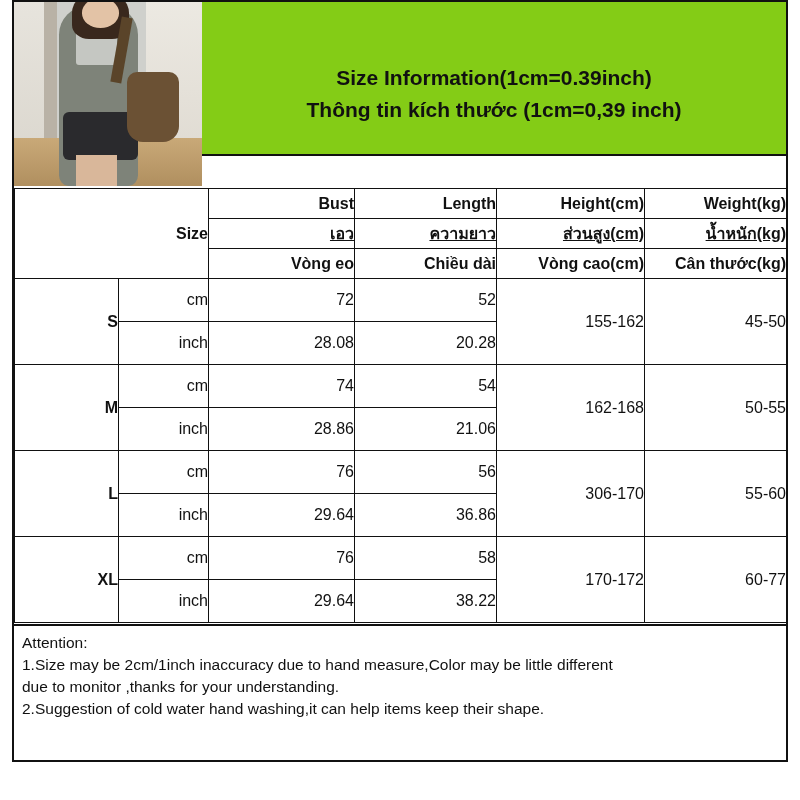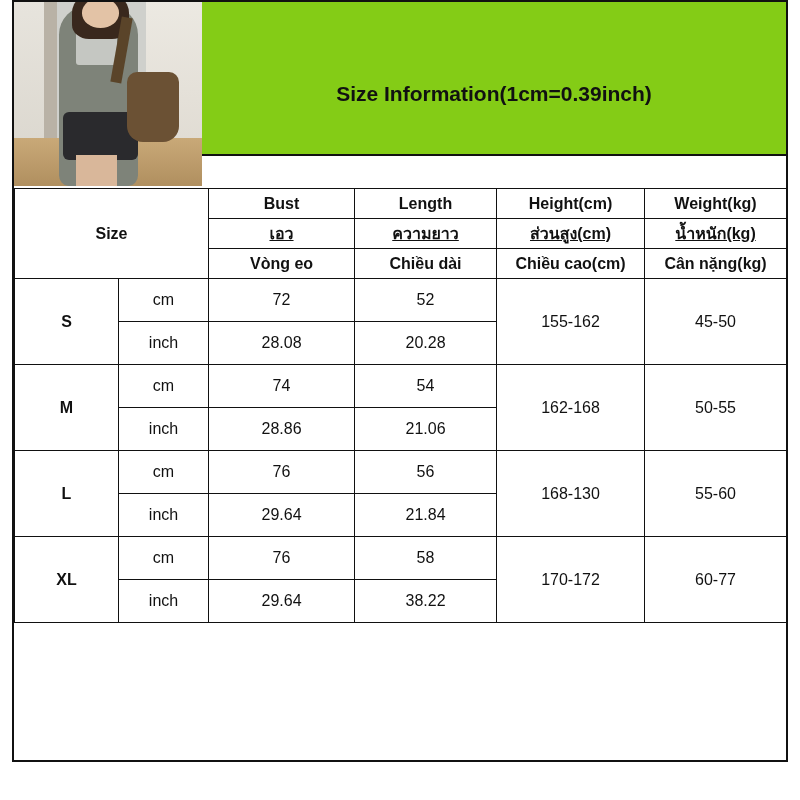--- a/index.html
+++ b/index.html
@@ -140,21 +140,21 @@
   table.sizetable {
     position: absolute;
     left: 0;
     top: 186px;
     width: 100%;
     border-collapse: collapse;
     table-layout: fixed;
   }
   table.sizetable td {
     border: 1px solid #111111;
-    text-align: center;
+    text-align: right;
     vertical-align: middle;
     font-size: 16px;
     color: #111111;
     padding: 0;
   }
   .col-size   { width: 104px; }
   .col-unit   { width: 90px; }
   .col-bust   { width: 146px; }
   .col-length { width: 142px; }
   .col-height { width: 148px; }
@@ -223,20 +223,21 @@
           <div class="legs"></div>
           <div class="hair"></div>
           <div class="head"></div>
           <div class="bag-strap"></div>
           <div class="bag"></div>
         </div>
       </div>
 
       <div class="title-block">
         <div class="title-line">Size Information(1cm=0.39inch)</div>
+        <div class="title-line">Thông tin kích thước (1cm=0,39 inch)</div>
       </div>
     </div>
 
     <table class="sizetable">
       <colgroup>
         <col class="col-size">
         <col class="col-unit">
         <col class="col-bust">
         <col class="col-length">
         <col class="col-height">
@@ -255,22 +256,22 @@
         <tr class="hdr-row">
           <td class="hdr-th">เอว</td>
           <td class="hdr-th">ความยาว</td>
           <td class="hdr-th">ส่วนสูง(cm)</td>
           <td class="hdr-th">น้ำหนัก(kg)</td>
         </tr>
 
         <tr class="hdr-row">
           <td class="hdr-vi">Vòng eo</td>
           <td class="hdr-vi">Chiều dài</td>
-          <td class="hdr-vi">Chiều cao(cm)</td>
-          <td class="hdr-vi">Cân nặng(kg)</td>
+          <td class="hdr-vi">Vòng cao(cm)</td>
+          <td class="hdr-vi">Cân thước(kg)</td>
         </tr>
 
         <tr class="data-row">
           <td class="cell-size" rowspan="2">S</td>
           <td class="cell-unit">cm</td>
           <td class="cell-val">72</td>
           <td class="cell-val">52</td>
           <td class="cell-range" rowspan="2">155-162</td>
           <td class="cell-range" rowspan="2">45-50</td>
         </tr>
@@ -292,41 +293,47 @@
           <td class="cell-unit">inch</td>
           <td class="cell-val">28.86</td>
           <td class="cell-val">21.06</td>
         </tr>
 
         <tr class="data-row">
           <td class="cell-size" rowspan="2">L</td>
           <td class="cell-unit">cm</td>
           <td class="cell-val">76</td>
           <td class="cell-val">56</td>
-          <td class="cell-range" rowspan="2">168-130</td>
+          <td class="cell-range" rowspan="2">306-170</td>
           <td class="cell-range" rowspan="2">55-60</td>
         </tr>
         <tr class="data-row">
           <td class="cell-unit">inch</td>
           <td class="cell-val">29.64</td>
-          <td class="cell-val">21.84</td>
+          <td class="cell-val">36.86</td>
         </tr>
 
         <tr class="data-row">
           <td class="cell-size" rowspan="2">XL</td>
           <td class="cell-unit">cm</td>
           <td class="cell-val">76</td>
           <td class="cell-val">58</td>
           <td class="cell-range" rowspan="2">170-172</td>
           <td class="cell-range" rowspan="2">60-77</td>
         </tr>
         <tr class="data-row">
           <td class="cell-unit">inch</td>
           <td class="cell-val">29.64</td>
           <td class="cell-val">38.22</td>
         </tr>
       </tbody>
     </table>
 
+    <div class="attention">
+      <p>Attention:</p>
+      <p>1.Size may be 2cm/1inch inaccuracy due to hand measure,Color may be little different</p>
+      <p>due to monitor ,thanks for your understanding.</p>
+      <p>2.Suggestion of cold water hand washing,it can help items keep their shape.</p>
+    </div>
 
   </div>
   <div class="bottombar"></div>
 </div>
 
 </body></html>

